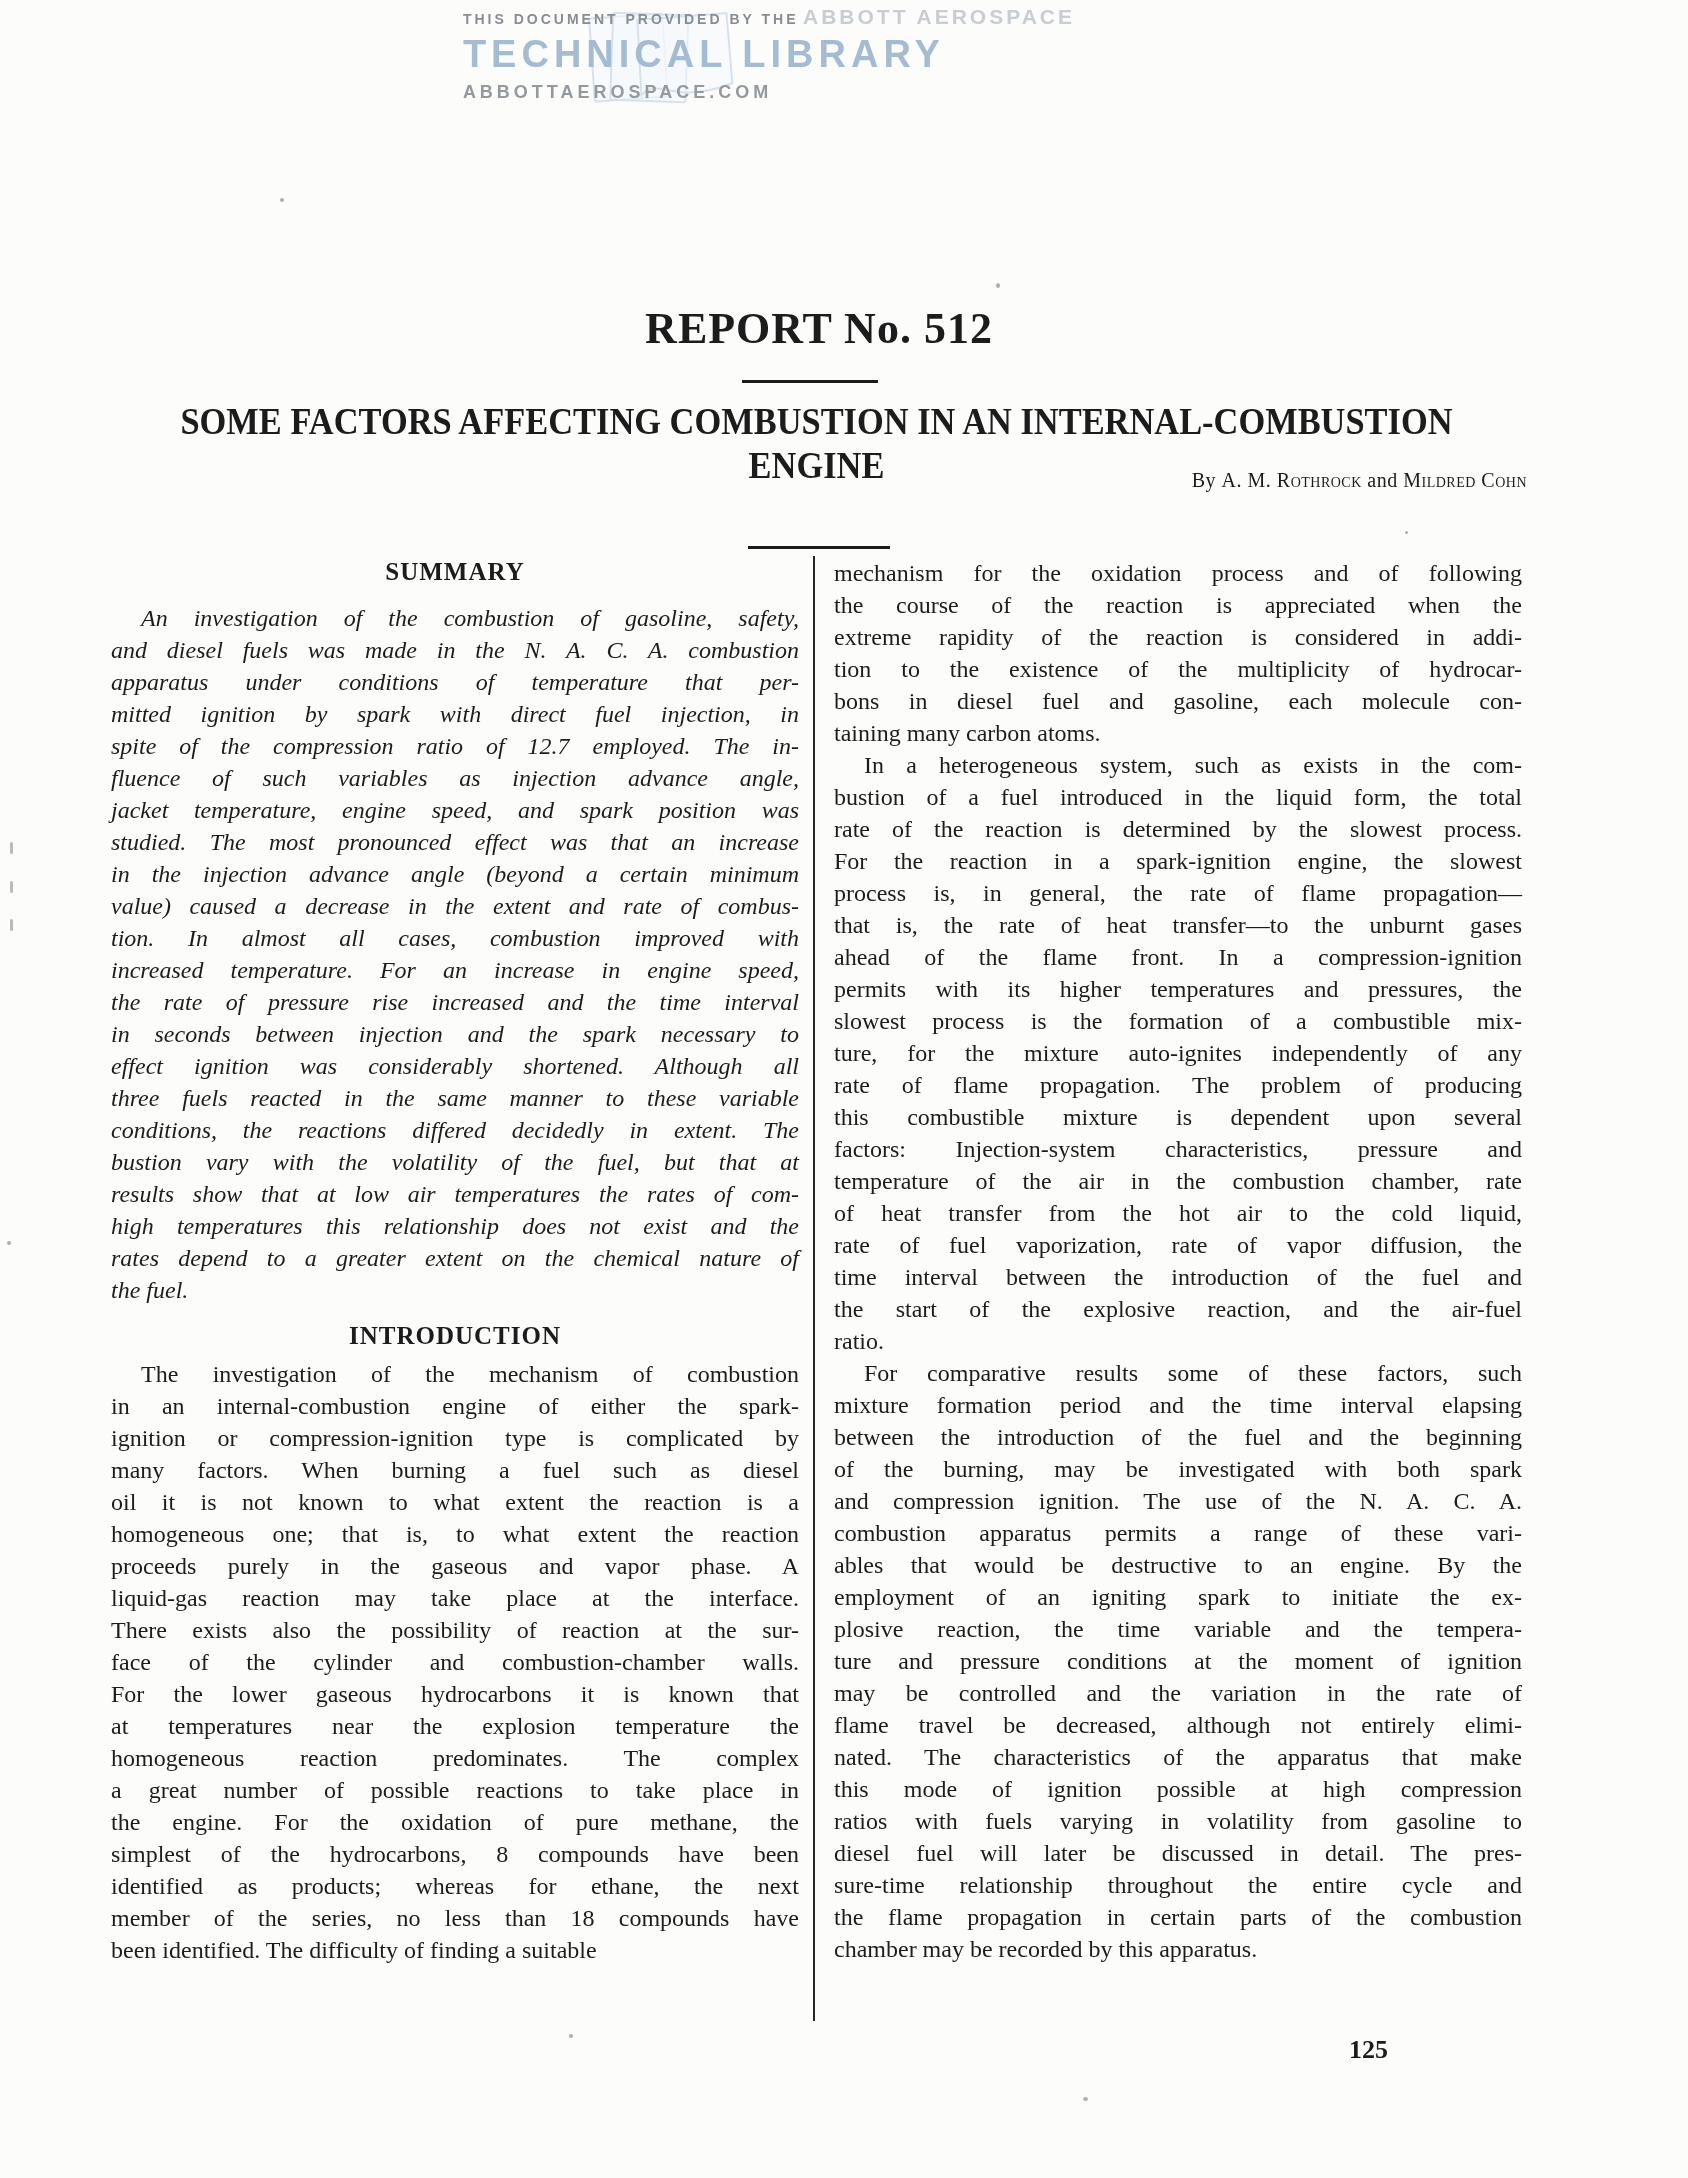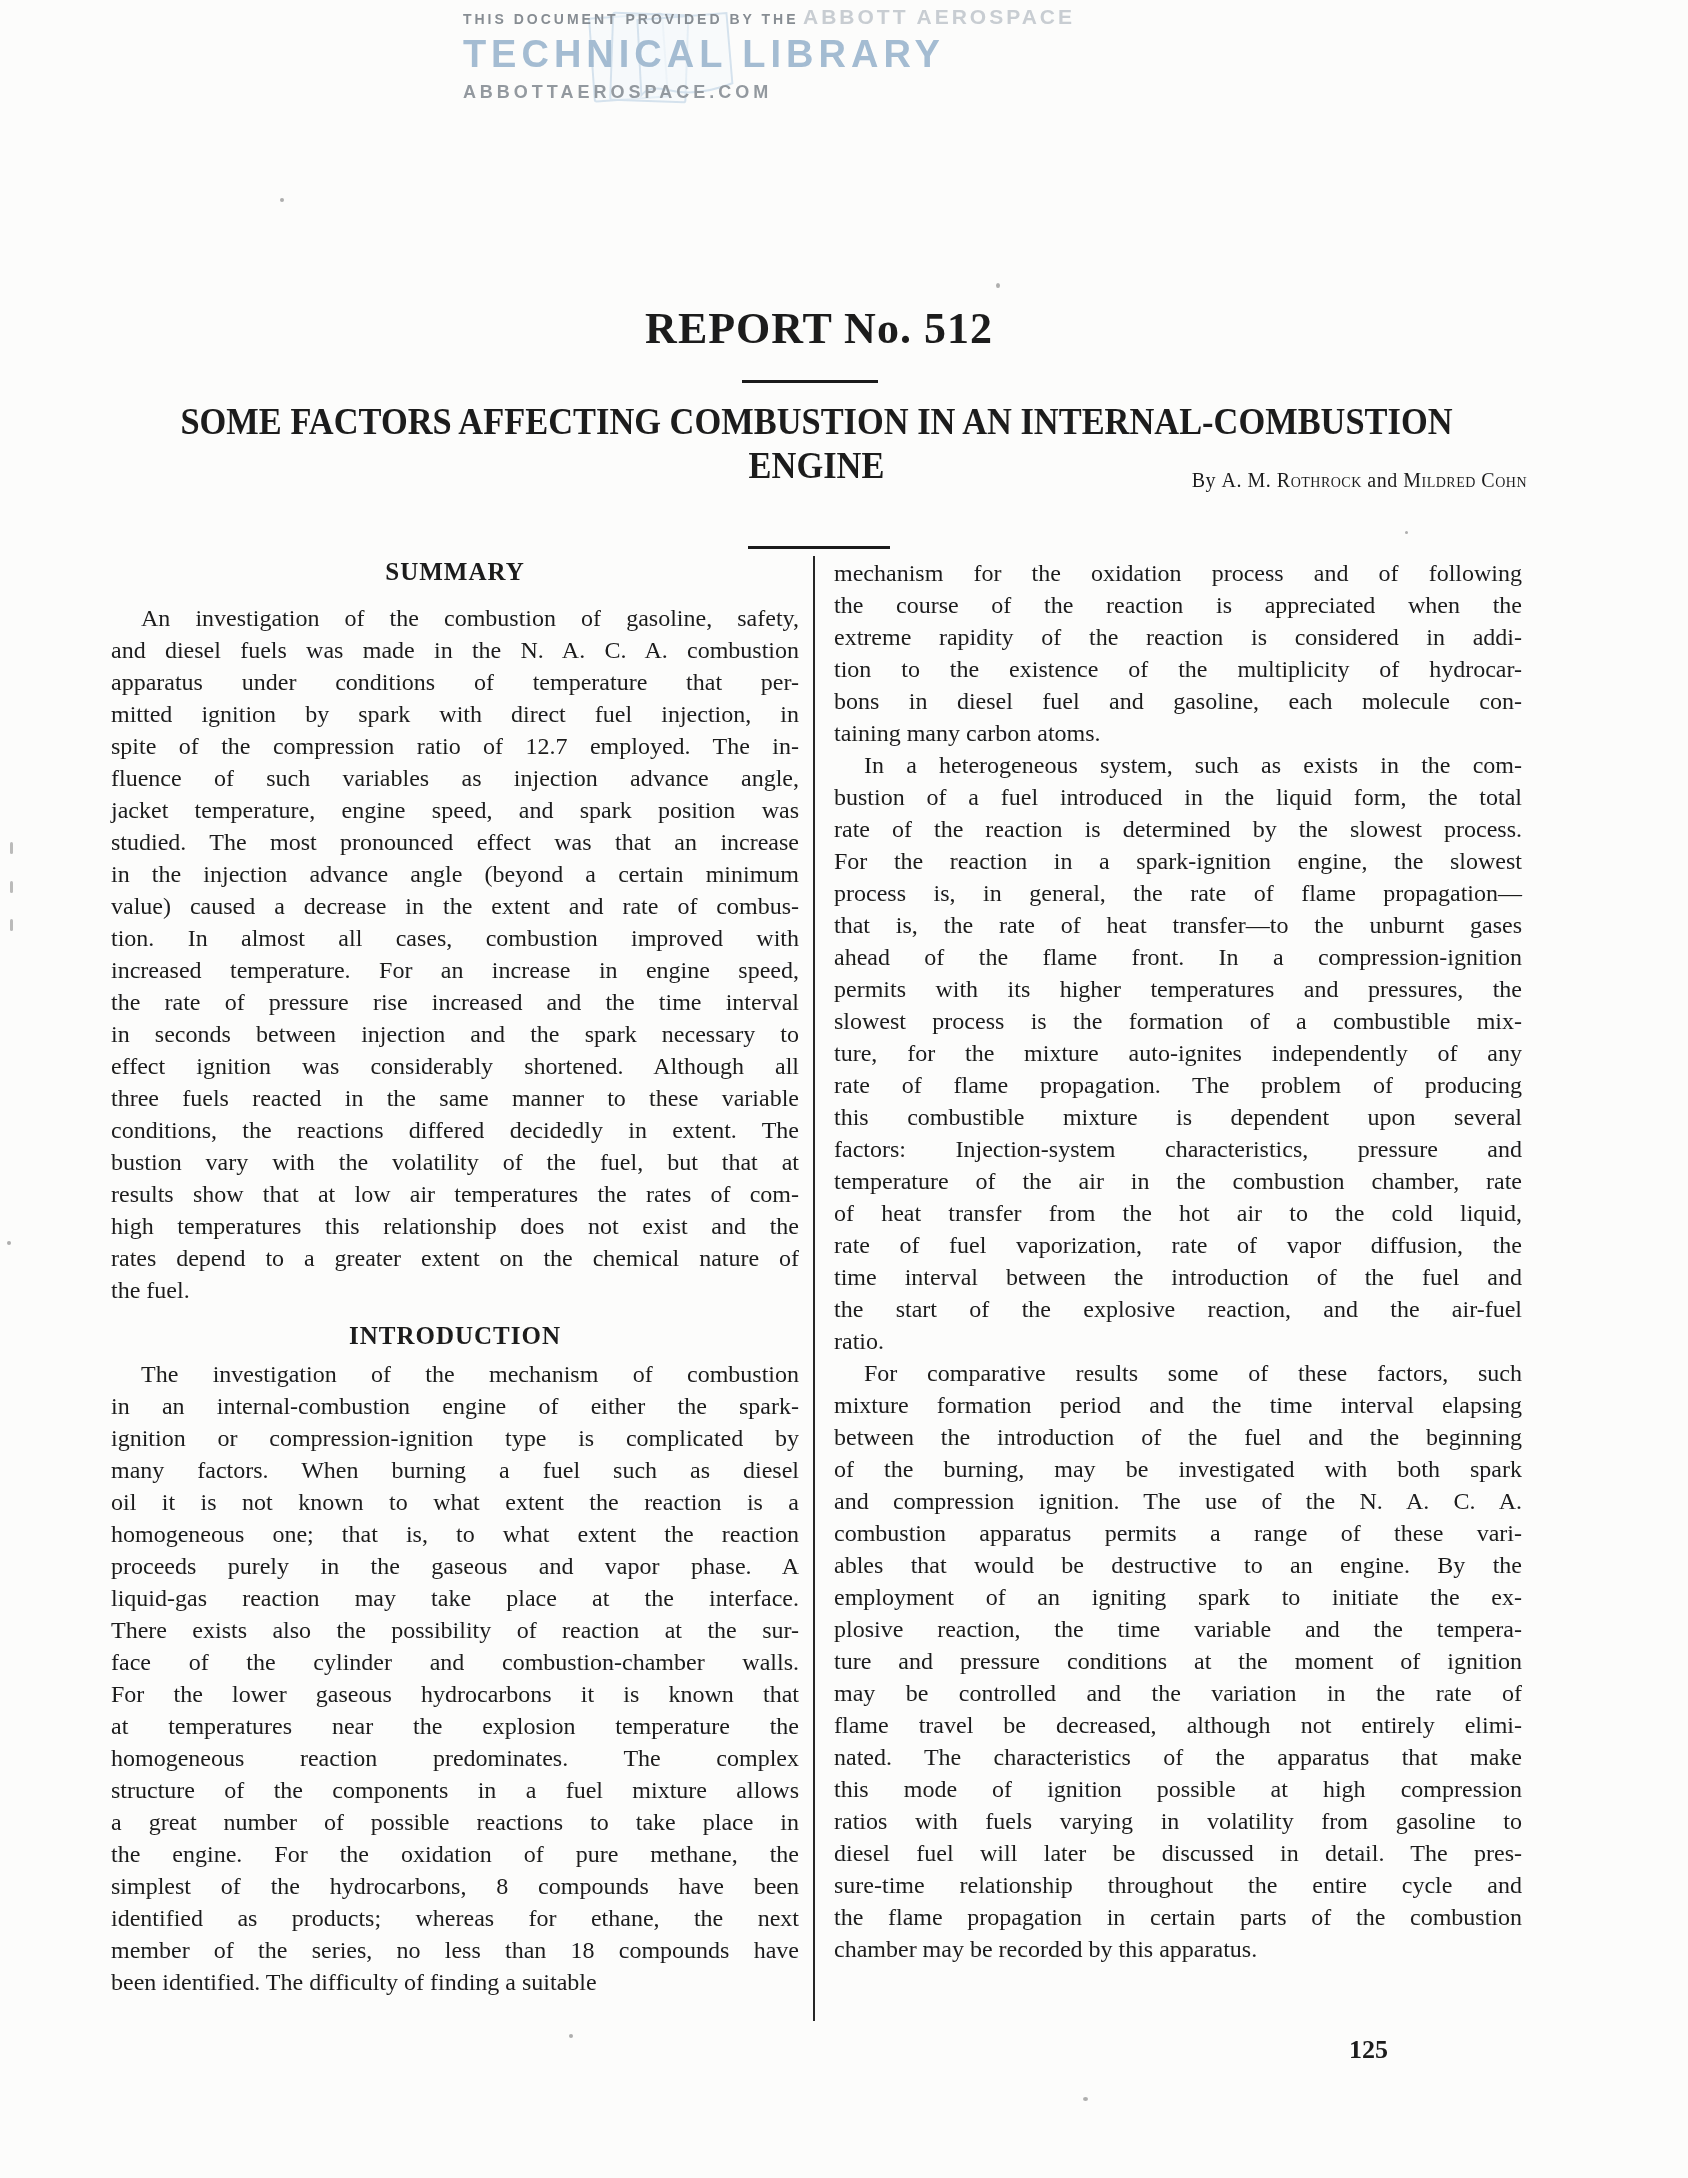--- a/index.html
+++ b/index.html
@@ -33,21 +33,21 @@
   .col-left{left:111px;top:559px;}
   .col-right{left:834px;top:557px;}
   .column-divider{position:absolute;left:813px;top:556px;width:2px;height:1465px;background:#262626;}
   .heading{text-align:center;font-weight:bold;font-size:25px;line-height:26px;letter-spacing:1px;}
   .heading.h-summary{margin:0 0 17px 0;}
   .heading.h-intro{margin:17px 0 9px 0;}
   .para{margin:0;}
   .para .line{text-align:justify;text-align-last:justify;line-height:32px;}
   .para .line.para-end{text-align-last:left;}
   .para.indent .line:first-child{text-indent:30px;}
-  .para.italic{}
+  .para.italic{font-style:italic;}
   
   .page-number{position:absolute;left:1349px;top:2035px;font-size:26px;font-weight:bold;}
   
   .speck{position:absolute;background:#6e6e6e;border-radius:50%;opacity:.55;}
   .tick{position:absolute;background:#7a7a7a;width:3px;border-radius:2px;opacity:.5;}
 </style>
 </head>
 <body>
 
 <svg class="pages-icon" width="184" height="107" viewBox="0 0 186 108">
@@ -113,21 +113,20 @@
       <div class="line">many factors. When burning a fuel such as diesel</div>
       <div class="line">oil it is not known to what extent the reaction is a</div>
       <div class="line">homogeneous one; that is, to what extent the reaction</div>
       <div class="line">proceeds purely in the gaseous and vapor phase. A</div>
       <div class="line">liquid-gas reaction may take place at the interface.</div>
       <div class="line">There exists also the possibility of reaction at the sur-</div>
       <div class="line">face of the cylinder and combustion-chamber walls.</div>
       <div class="line">For the lower gaseous hydrocarbons it is known that</div>
       <div class="line">at temperatures near the explosion temperature the</div>
       <div class="line">homogeneous reaction predominates. The complex</div>
-      <div class="line">structure of the components in a fuel mixture allows</div>
       <div class="line">a great number of possible reactions to take place in</div>
       <div class="line">the engine. For the oxidation of pure methane, the</div>
       <div class="line">simplest of the hydrocarbons, 8 compounds have been</div>
       <div class="line">identified as products; whereas for ethane, the next</div>
       <div class="line">member of the series, no less than 18 compounds have</div>
       <div class="line para-end">been identified. The difficulty of finding a suitable</div>
     </div>
   </div>
 <div class="column col-right">
     <div class="para">

